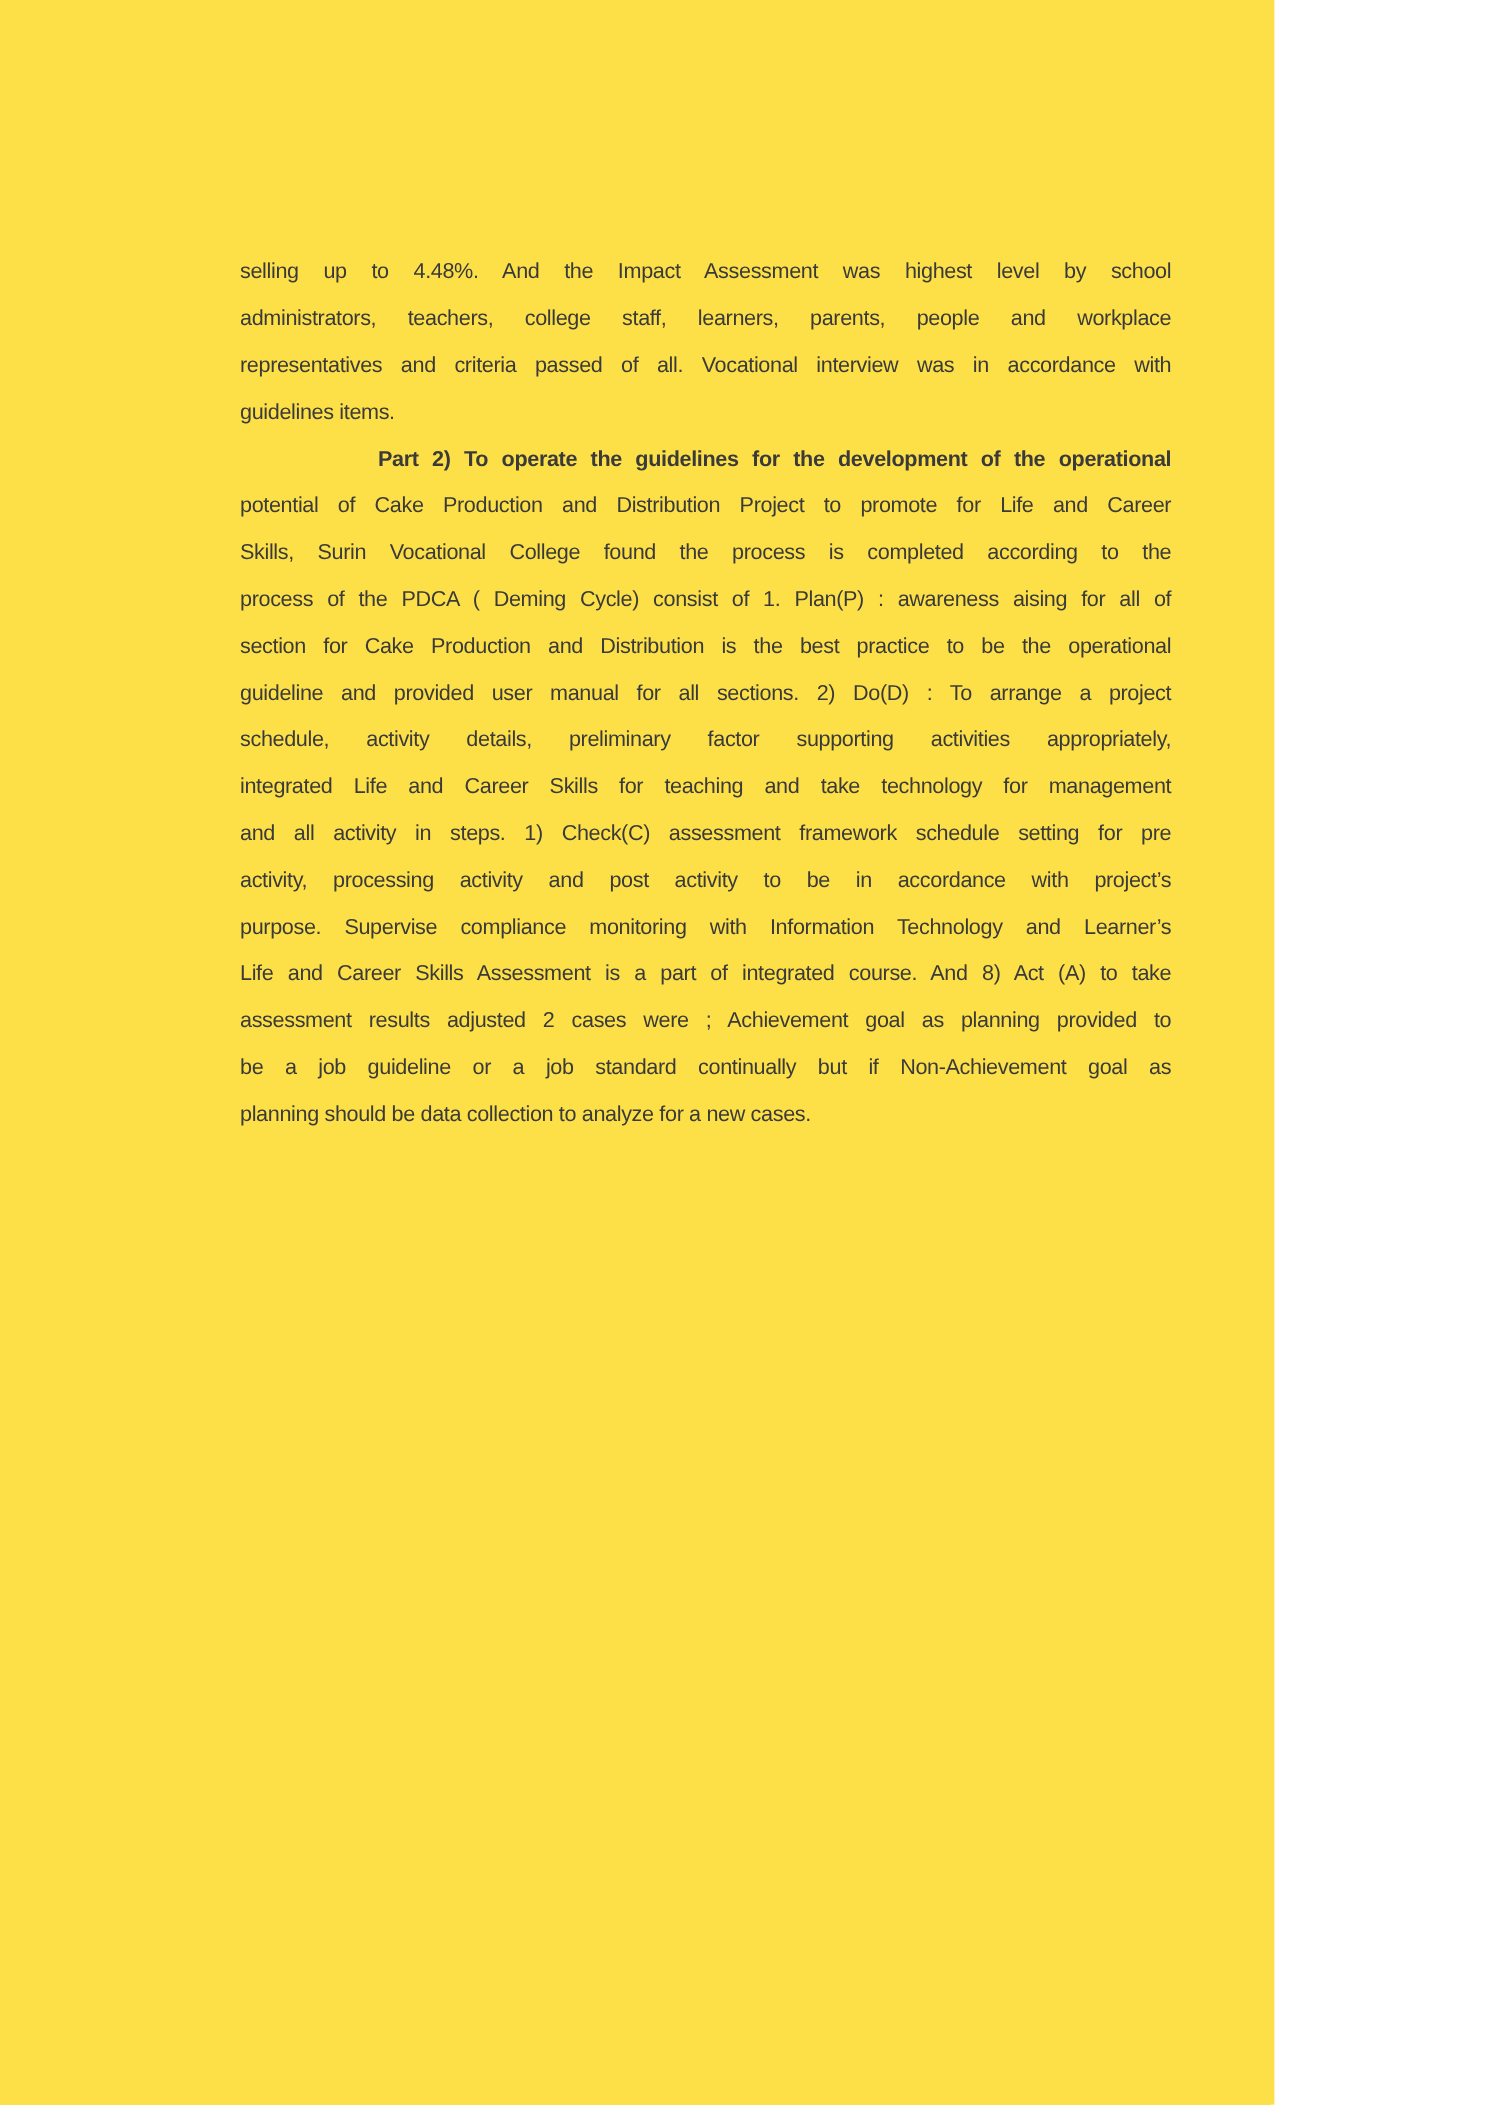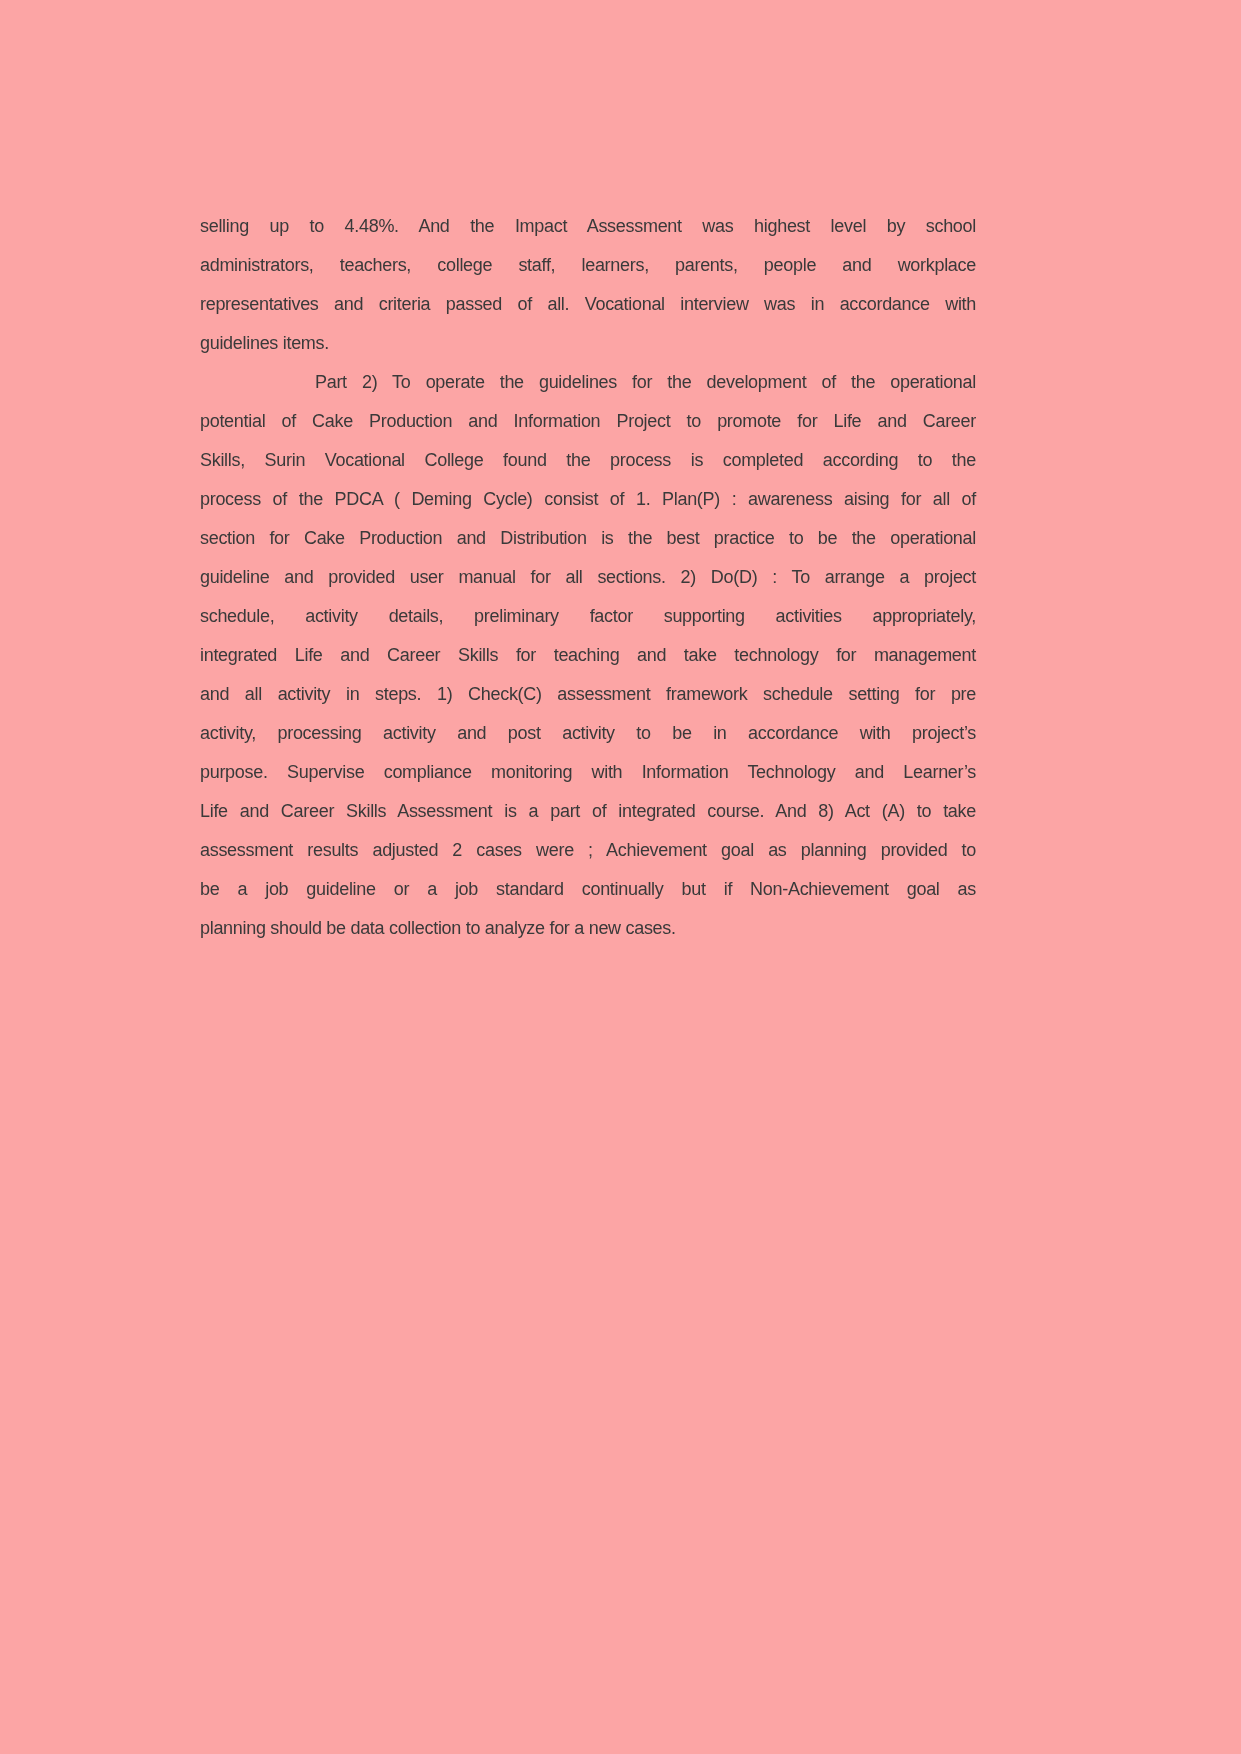--- a/index.html
+++ b/index.html
@@ -2,25 +2,26 @@
 <html><head>
 <meta charset="utf-8">
 <style>
   html, body {
     margin: 0;
     padding: 0;
     background: #ffffff;
   }
   .page {
     position: relative;
-    width: 1241px;
+    width: 1022px;
     height: 1754px;
-    background: #fca5a5;
+    background: #fde047;
     overflow: hidden;
     font-family: "Liberation Sans", "DejaVu Sans", sans-serif;
+    padding-left: 40px;
   }
   .text-block {
     position: absolute;
     left: 200px;
     top: 207px;
     width: 776px;
     color: #3a3a3a;
     font-size: 18px;
     letter-spacing: -0.3px;
     font-weight: 400;
@@ -37,38 +38,39 @@
     text-align-last: justify;
     white-space: nowrap;
     overflow: visible;
   }
   .line.last {
     text-align: left;
     text-align-last: left;
   }
   .line.indent {
     padding-left: 115px;
+    font-weight: bold;
   }
 </style>
 </head>
 <body>
 
 <div class="page">
   <div class="text-block">
 
     <div class="paragraph">
       <span class="line">selling up to 4.48%. And the Impact Assessment was highest level by school</span>
       <span class="line">administrators, teachers, college staff, learners,  parents, people  and workplace</span>
       <span class="line">representatives and criteria passed of all. Vocational interview was in accordance with</span>
       <span class="line last">guidelines items.</span>
     </div>
 
     <div class="paragraph">
       <span class="line indent">Part 2) To operate the guidelines for the development of the operational</span>
-      <span class="line">potential of  Cake Production and Information Project to  promote for Life and Career</span>
+      <span class="line">potential of  Cake Production and Distribution Project to  promote for Life and Career</span>
       <span class="line">Skills,  Surin Vocational College found the process is completed according to the</span>
       <span class="line">process of the PDCA ( Deming Cycle)  consist of  1. Plan(P) : awareness aising for all of</span>
       <span class="line">section for  Cake Production and Distribution is the best practice to be the operational</span>
       <span class="line">guideline and provided user manual for all sections. 2) Do(D) : To arrange a project</span>
       <span class="line">schedule, activity details, preliminary factor supporting activities   appropriately,</span>
       <span class="line">integrated Life and Career Skills for teaching  and take technology for management</span>
       <span class="line">and all activity in steps. 1) Check(C) assessment framework  schedule setting for pre</span>
       <span class="line">activity, processing activity and post activity to be in accordance with project’s</span>
       <span class="line">purpose. Supervise compliance monitoring with  Information Technology and Learner’s</span>
       <span class="line">Life and Career Skills Assessment is a part of integrated course.  And 8) Act (A) to take</span>

